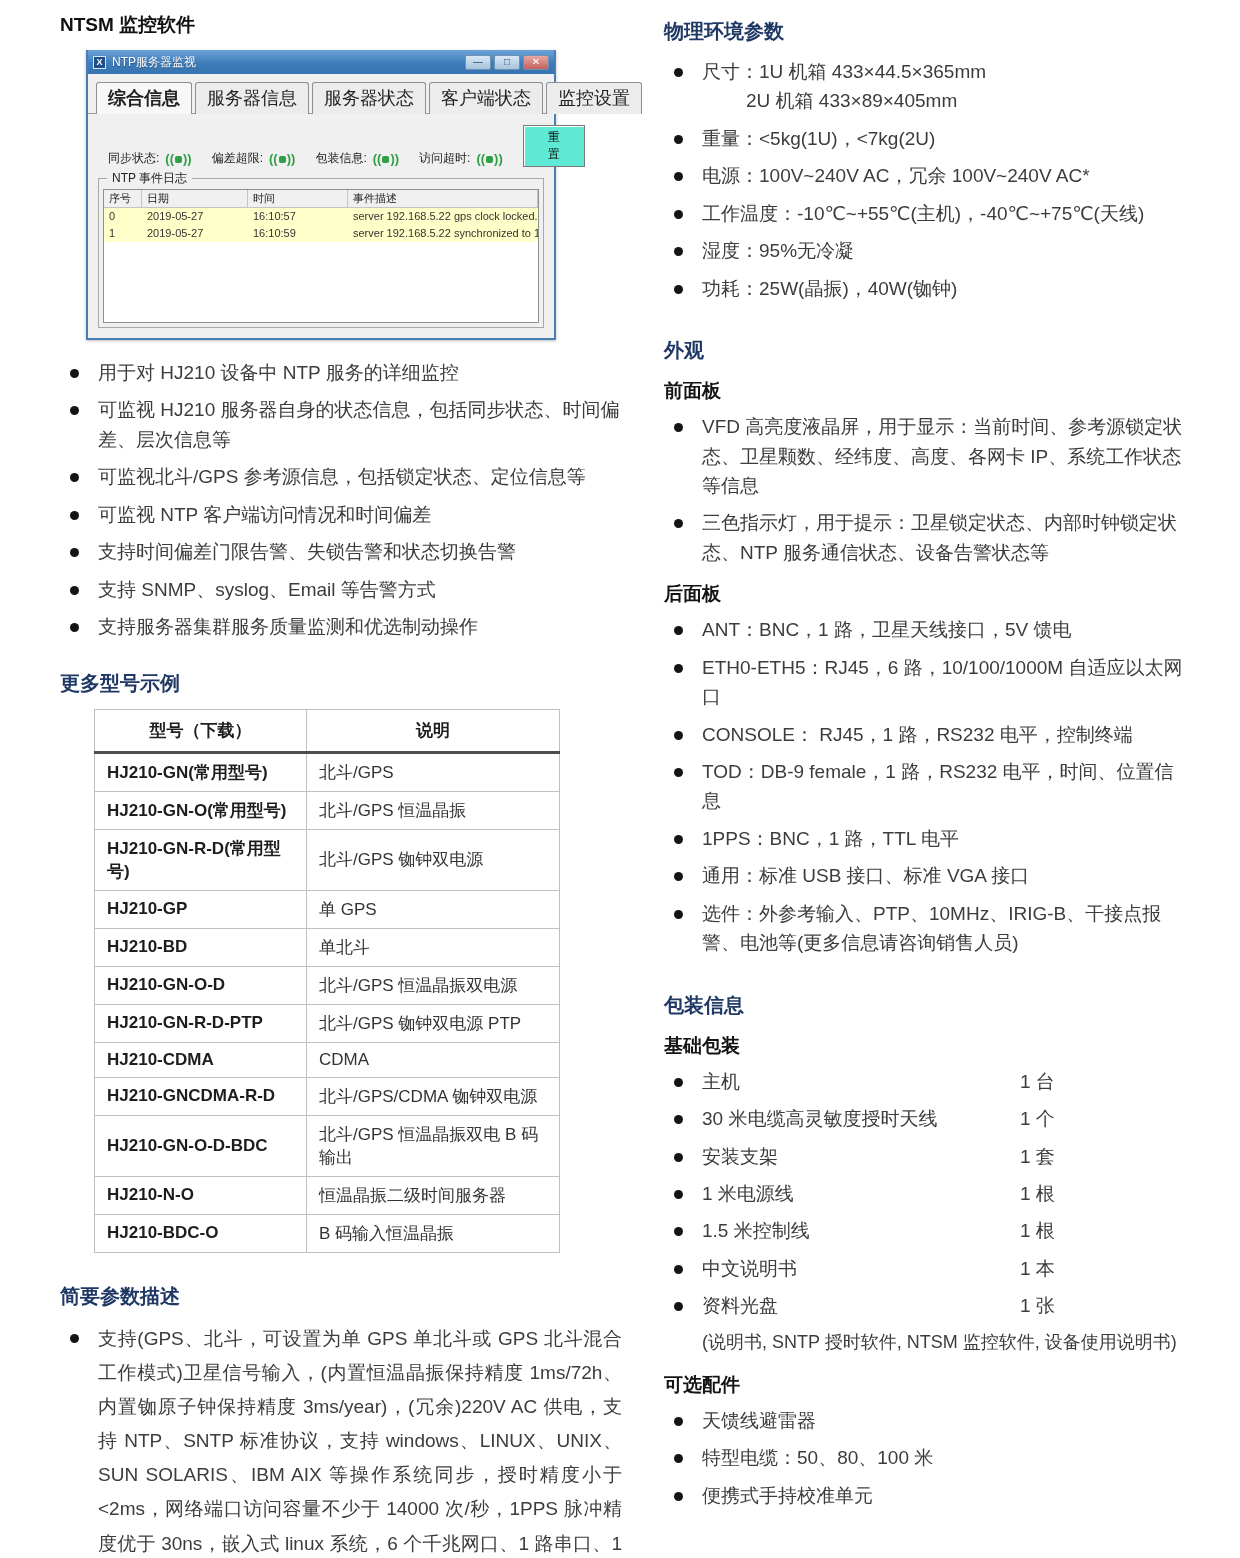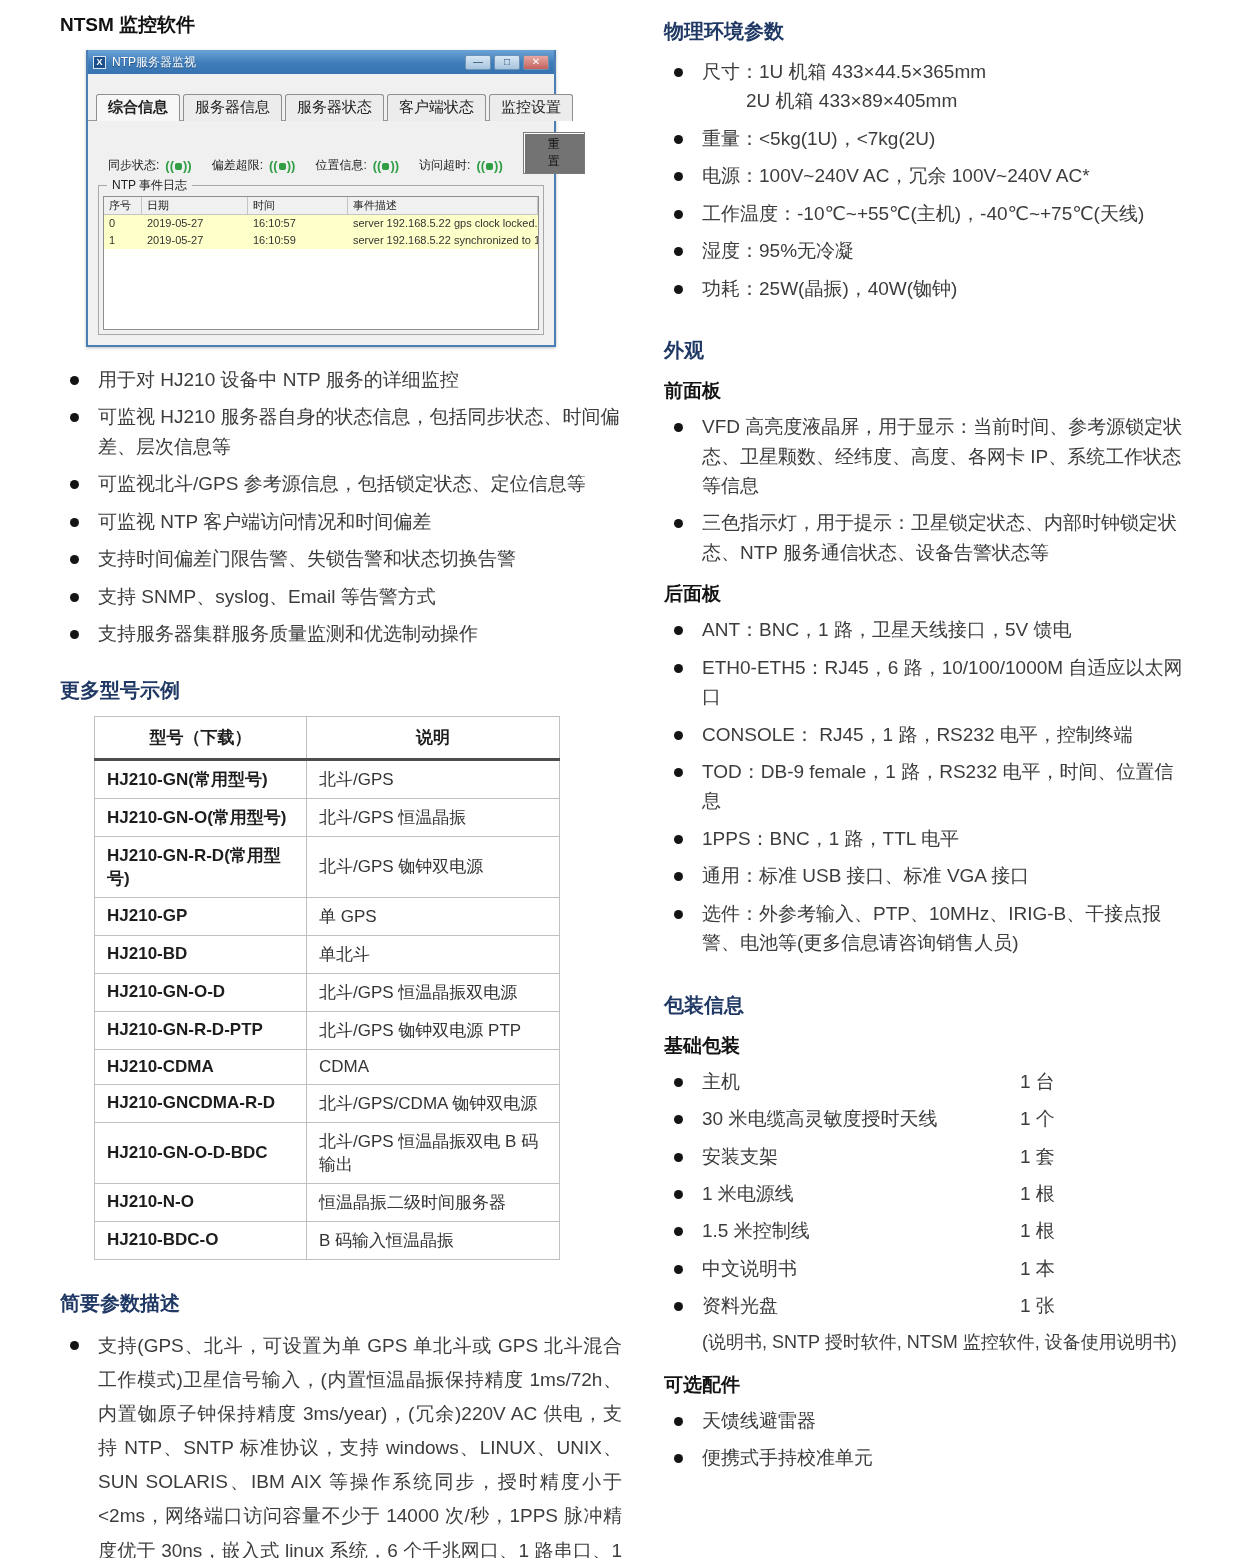--- a/index.html
+++ b/index.html
@@ -44,34 +44,34 @@
   .win-btn {
     width:26px; height:15px; border:1px solid #6d92b4; border-radius:2px;
     background:linear-gradient(#d8e7f4,#a6c4dd); color:#274a6d;
     font-size:10px; line-height:12px; text-align:center; cursor:default;
   }
   .win-btn.close { background:linear-gradient(#e7a7a2,#c4625c); color:#fff; }
 
   .tabbar { display:flex; gap:3px; padding:7px 8px 0 8px; background:#f0f0f0;
             border-bottom:1px solid #9a9a9a; }
   .tab {
-    font-size:15px; padding:3px 11px 4px; color:#222; background:#ececec;
+    font-size:18px; padding:3px 11px 4px; color:#222; background:#ececec;
     border:1px solid #8f8f8f; border-bottom:none; border-radius:3px 3px 0 0;
-    position:relative; top:1px; white-space:nowrap;margin-top:12px;
+    position:relative; top:1px; white-space:nowrap;
   }
   .tab.active { background:#f7f7f7; font-weight:bold; }
 
   .statusrow { display:flex; align-items:flex-end; padding:11px 10px 9px 20px;
                font-size:12px; color:#222; background:#f0f0f0; }
   .status-item { display:flex; align-items:center; gap:6px; margin-right:20px; white-space:nowrap; }
   .led { color:#2f9e44; font-weight:bold; font-size:13px; letter-spacing:0; white-space:nowrap; }
   .led .dot { display:inline-block; width:7px; height:7px; background:#2f9e44;
               border-radius:2px; margin:0 1px 1px 1px; vertical-align:middle; }
   .reset-btn { margin-left:auto; font-size:12px; padding:3px 24px; cursor:default;
-               border:1px solid #7a7a7a; background:#737373; color:#111;
+               border:1px solid #7a7a7a; background:#5eead4; color:#111;
                box-shadow:1px 1px 0 #fff inset; }
 
   .loggroup { margin:2px 10px 10px 10px; border:1px solid #a8a8a8; position:relative;
               padding:10px 4px 4px 4px; height:150px; background:#f0f0f0; }
   .loggroup-label { position:absolute; top:-9px; left:8px; background:#f0f0f0;
                     padding:0 5px; font-size:12px; color:#222; }
   .logtable { background:#ffffff; border:1px solid #8f8f8f; height:100%; overflow:hidden; }
   .logrow { display:flex; font-size:11px; line-height:15px; color:#333; }
   .logrow.head { background:#f0f0f0; border-bottom:1px solid #c4c4c4; color:#222; }
   .logrow.data { background:#ffffc9; }
@@ -136,21 +136,21 @@
       <div class="statusrow">
         <div class="status-item">
           <span>同步状态:</span>
           <span class="led">((<span class="dot"></span>))</span>
         </div>
         <div class="status-item">
           <span>偏差超限:</span>
           <span class="led">((<span class="dot"></span>))</span>
         </div>
         <div class="status-item">
-          <span>位置信息:</span>
+          <span>包装信息:</span>
           <span class="led">((<span class="dot"></span>))</span>
         </div>
         <div class="status-item">
           <span>访问超时:</span>
           <span class="led">((<span class="dot"></span>))</span>
         </div>
         <button class="reset-btn">重置</button>
       </div>
 
       <div class="loggroup">
@@ -320,17 +320,18 @@
       <li>
           <span class="q-name">资料光盘</span>
           <span class="q-qty">1 张</span>
         </li>
     </ul>
     <div class="pack-note">(说明书, SNTP 授时软件, NTSM 监控软件, 设备使用说明书)</div>
 
     <h2 class="sub" style="margin-top:16px;">可选配件</h2>
     <ul class="dots">
       <li>天馈线避雷器</li>
+      <li>特型电缆：50、80、100 米</li>
       <li>便携式手持校准单元</li>
 
     </ul>
   </div>
 </div>
 
 </body></html>

